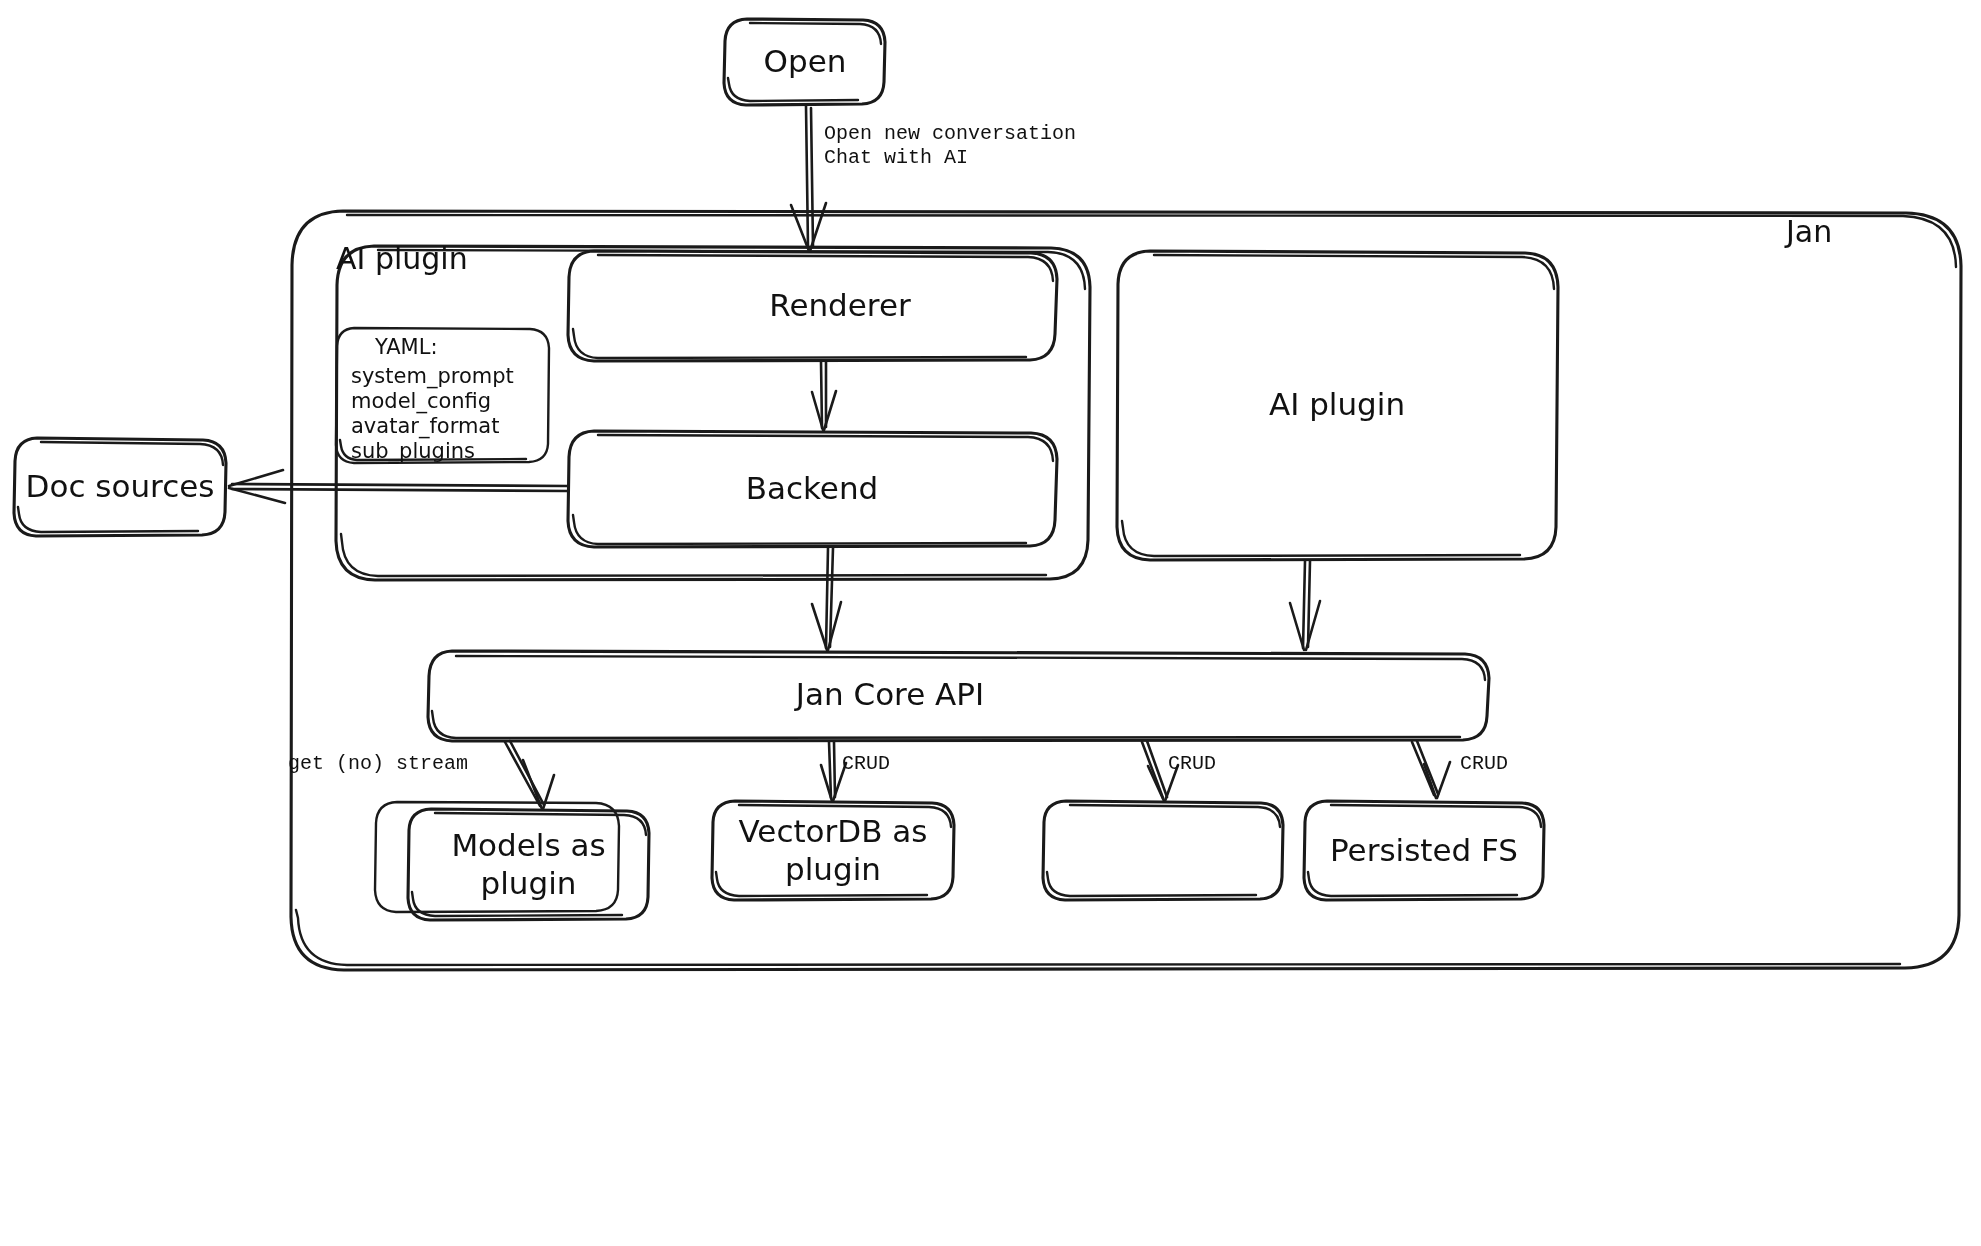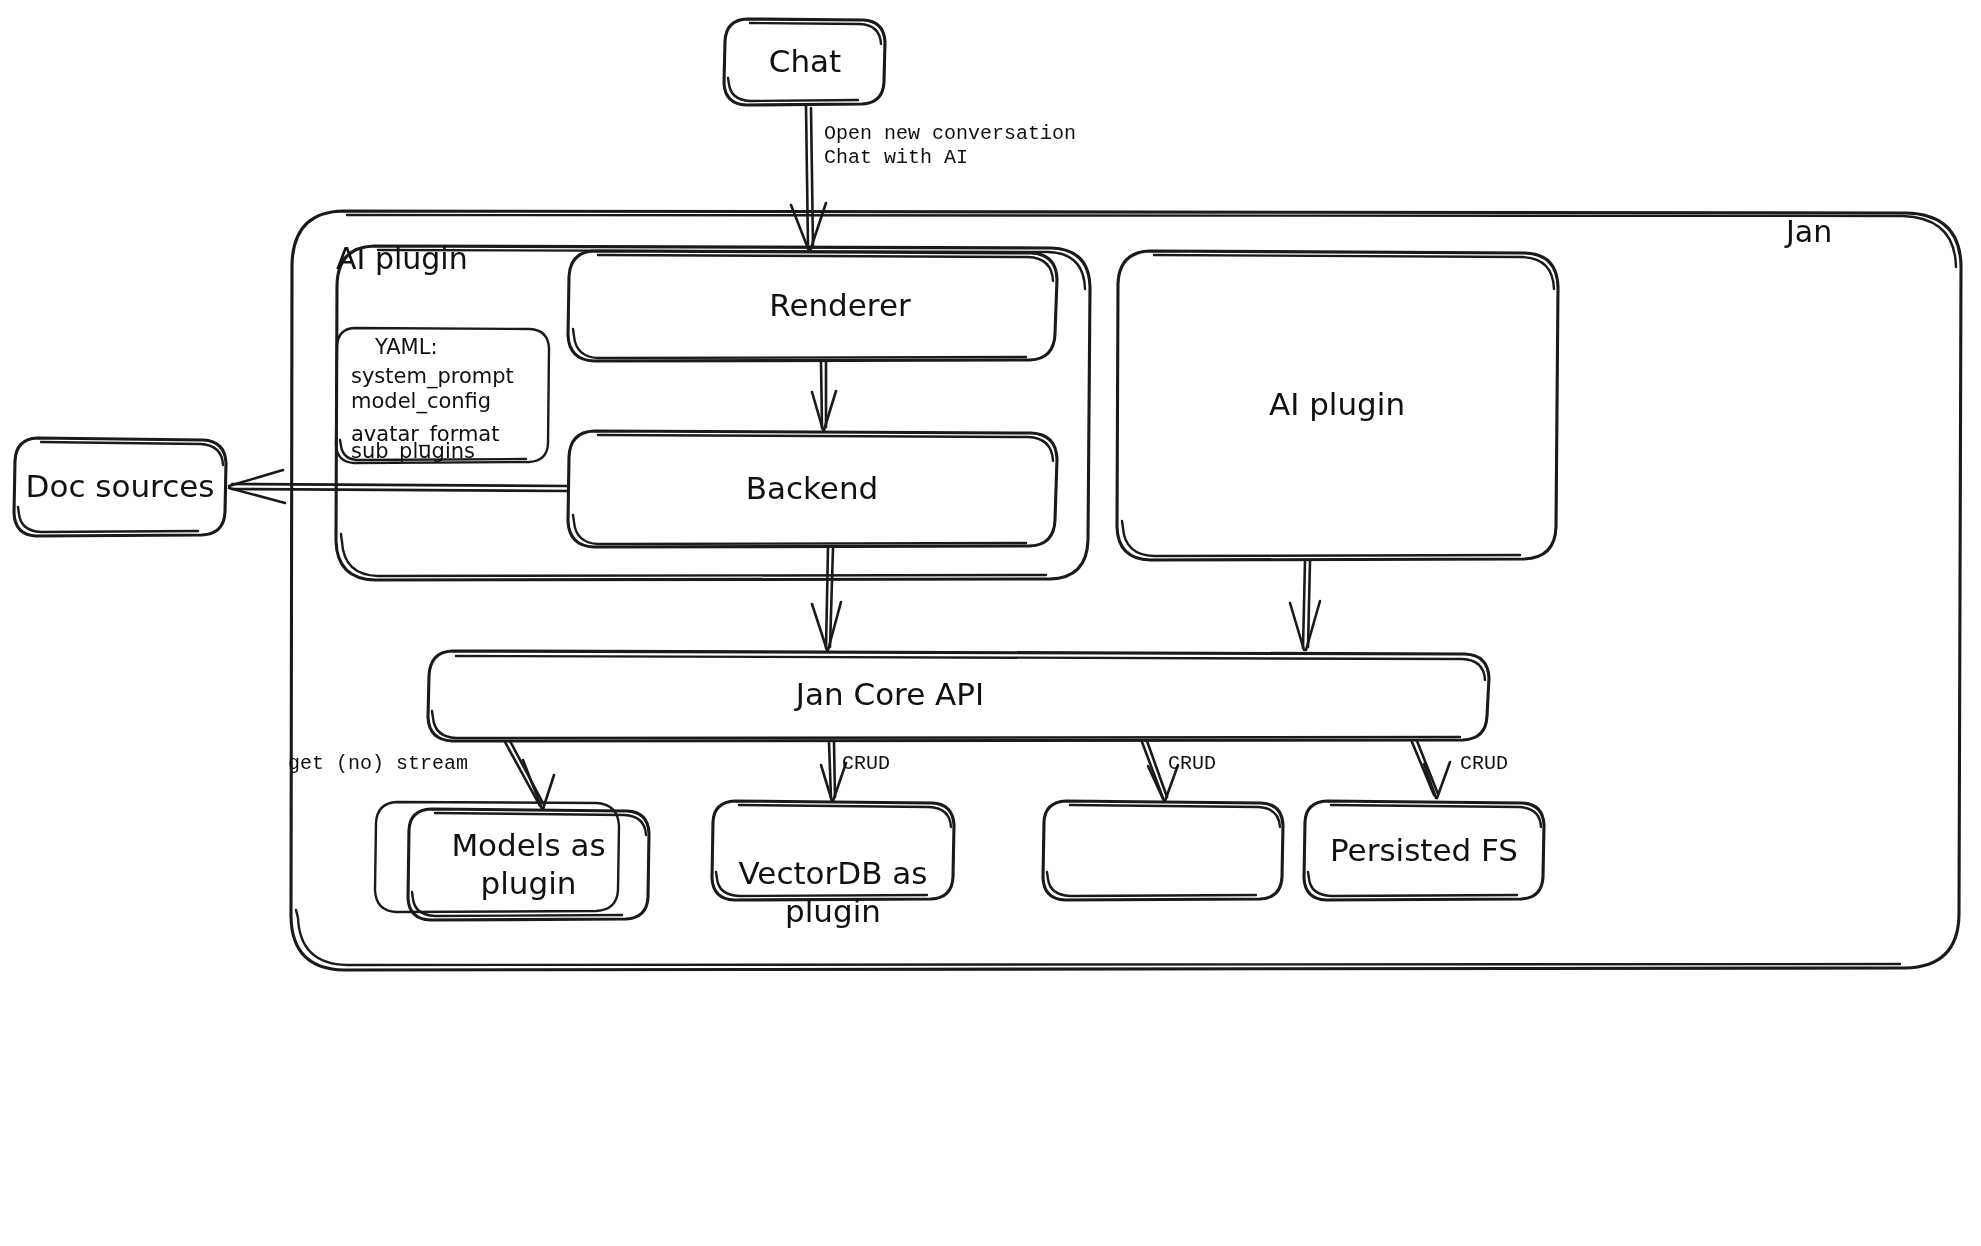--- a/index.html
+++ b/index.html
@@ -167,45 +167,45 @@
       <path class="ar" d="M1417,741 L1438,794"></path>
       <path class="ar" d="M1424,764 L1436,798"></path>
       <path class="ar" d="M1450,762 L1437,798"></path>
     </g>
 
   </svg>
 
   <div class="lbl group-lbl" style="left:1786px;top:214px;">Jan</div>
   <div class="lbl group-lbl" style="left:336px;top:241px;">AI plugin</div>
 
-  <div class="lbl node-lbl ctr" style="left:725px;top:18px;width:160px;height:88px;">Chat</div>
+  <div class="lbl node-lbl ctr" style="left:725px;top:18px;width:160px;height:88px;">Open</div>
 
   <div class="lbl node-lbl ctr" style="left:568px;top:250px;width:488px;height:112px;margin-left:28px;">Renderer</div>
 
   <div class="lbl node-lbl ctr" style="left:568px;top:430px;width:488px;height:117px;">Backend</div>
 
   <div class="lbl node-lbl ctr" style="left:1117px;top:250px;width:440px;height:310px;">AI plugin</div>
 
   <div class="lbl node-lbl ctr" style="left:14px;top:437px;width:212px;height:100px;">Doc sources</div>
 
   <div class="lbl node-lbl ctr" style="left:416px;top:650px;width:948px;height:90px;">Jan Core API</div>
 
   <div class="lbl node-lbl ctr" style="left:408px;top:809px;width:241px;height:111px;white-space:pre-line;">Models as
 plugin</div>
 
-  <div class="lbl node-lbl ctr" style="left:712px;top:801px;width:242px;height:99px;white-space:pre-line;margin-top:42px;">VectorDB as
+  <div class="lbl node-lbl ctr" style="left:712px;top:801px;width:242px;height:99px;white-space:pre-line;">VectorDB as
 plugin</div>
 
 
   <div class="lbl node-lbl ctr" style="left:1304px;top:801px;width:240px;height:99px;">Persisted FS</div>
 
   <div class="lbl yaml-lbl" style="left:351px;top:333px;margin-left:24px;">YAML:</div>
   <div class="lbl yaml-lbl" style="left:351px;top:362px;">system_prompt</div>
   <div class="lbl yaml-lbl" style="left:351px;top:387px;">model_config</div>
-  <div class="lbl yaml-lbl" style="left:351px;top:412px;margin-top:8px;">avatar_format</div>
+  <div class="lbl yaml-lbl" style="left:351px;top:412px;">avatar_format</div>
   <div class="lbl yaml-lbl" style="left:351px;top:437px;">sub_plugins</div>
 
   <div class="lbl edge-lbl" style="left:824px;top:122px;white-space:pre-line;">Open new conversation
 Chat with AI</div>
 
   <div class="lbl edge-lbl" style="left:288px;top:752px;">get (no) stream</div>
 
   <div class="lbl edge-lbl" style="left:842px;top:752px;">CRUD</div>
 
   <div class="lbl edge-lbl" style="left:1168px;top:752px;">CRUD</div>

